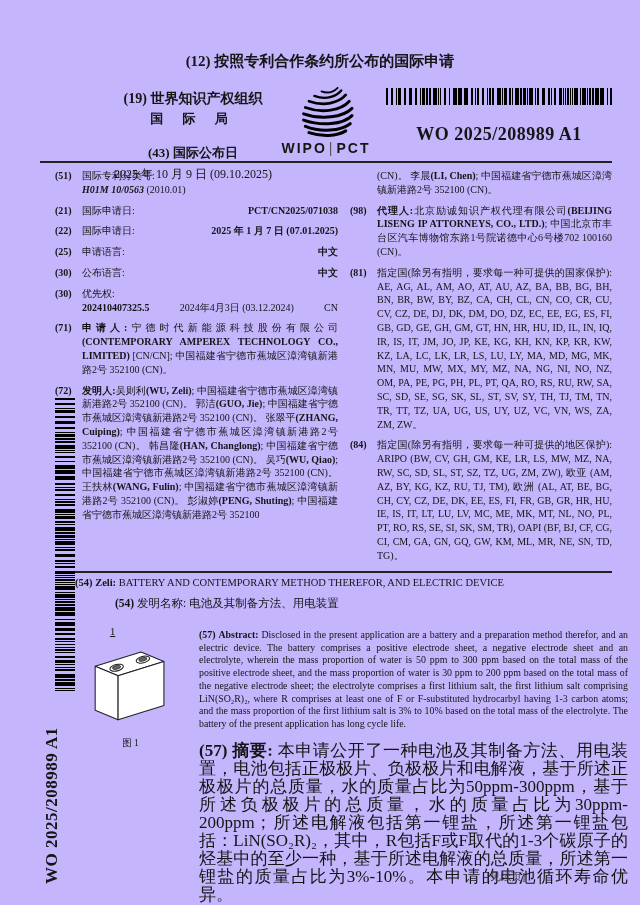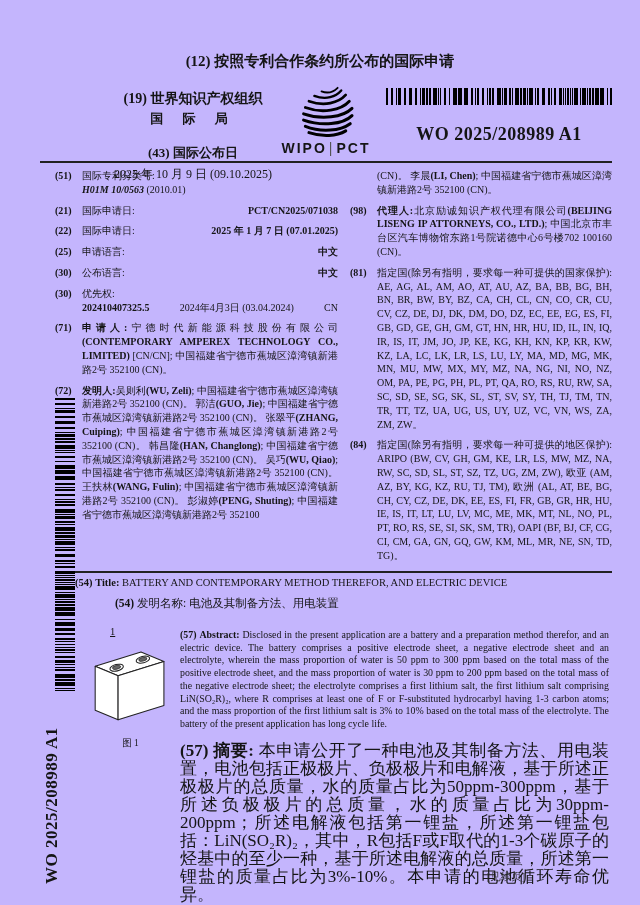--- a/index.html
+++ b/index.html
@@ -41,21 +41,21 @@
   .barcode-side{top:398px;left:55px;width:20px;height:294px;display:flex;flex-direction:column;align-items:stretch;overflow:hidden;}
   .barcode-side div{background:#000;flex:none;}
   .side-pubno{left:42px;top:884px;transform:rotate(-90deg);transform-origin:0 0;white-space:nowrap;font-size:17px;font-weight:bold;letter-spacing:0.5px;}
   
   .rule-2{top:571px;left:75px;width:537px;height:0;border-top:2px solid #222;}
   .title-en{top:577px;left:75px;width:537px;font-size:10.5px;}
   .title-cn{top:596px;left:75px;width:537px;font-size:11.5px;padding-left:40px;}
   .fig-area{top:626px;left:78px;width:105px;text-align:center;}
   .fig-ref{font-size:10.5px;text-decoration:underline;text-align:left;padding-left:32px;}
   .fig-caption{font-size:9.5px;margin-top:4px;}
-  .abstract-area{top:629px;left:180px;width:429px;}
+  .abstract-area{top:629px;left:199px;width:429px;}
   .abs-en{font-size:9.9px;line-height:12.7px;text-align:justify;}
   .abs-en .lbl{font-weight:bold;}
   .abs-cn{margin-top:11px;font-size:17px;line-height:18px;text-align:justify;}
   .abs-cn .lbl{font-weight:bold;}
   .continued{top:870px;left:400px;width:212px;text-align:center;font-size:10.5px;color:#333;}
 </style>
 </head>
 <body>
 
 <div class="page">
@@ -171,21 +171,21 @@
     <div class="field row">
       <span class="fnum">(30)</span>
       <span>公布语言:</span>
       <span class="rvalue">中文</span>
     </div>
     <div class="field">
       <span class="fnum">(30)</span>
       <span>优先权:</span>
       <div class="prio-line">
         <span class="no">202410407325.5</span>
-        <span>2024年4月3日 (03.04.2024)</span>
+        <span>2024年4月3日 (03.12.2024)</span>
         <span>CN</span>
       </div>
     </div>
     <div class="field">
       <span class="fnum">(71)</span>
       <span class="b">申请人:</span><span class="auto-bold">宁德时代新能源科技股份有限公司 <b>(CONTEMPORARY AMPEREX TECHNOLOGY CO., LIMITED)</b> [CN/CN]; 中国福建省宁德市蕉城区漳湾镇新港路2号 352100 (CN)。</span>
     </div>
     <div class="field">
       <span class="fnum">(72)</span>
       <span class="b">发明人:</span><span class="auto-bold">吴则利<b>(WU, Zeli)</b>; 中国福建省宁德市蕉城区漳湾镇新港路2号 352100 (CN)。 郭洁<b>(GUO, Jie)</b>; 中国福建省宁德市蕉城区漳湾镇新港路2号 352100 (CN)。 张翠平<b>(ZHANG, Cuiping)</b>; 中国福建省宁德市蕉城区漳湾镇新港路2号 352100 (CN)。 韩昌隆<b>(HAN, Changlong)</b>; 中国福建省宁德市蕉城区漳湾镇新港路2号 352100 (CN)。 吴巧<b>(WU, Qiao)</b>; 中国福建省宁德市蕉城区漳湾镇新港路2号 352100 (CN)。 王扶林<b>(WANG, Fulin)</b>; 中国福建省宁德市蕉城区漳湾镇新港路2号 352100 (CN)。 彭淑婷<b>(PENG, Shuting)</b>; 中国福建省宁德市蕉城区漳湾镇新港路2号 352100</span>
@@ -286,21 +286,21 @@
       <div style="height:2px;margin-bottom:1px;"></div>
       <div style="height:4px;margin-bottom:2px;"></div>
       <div style="height:1px;margin-bottom:1px;"></div>
       <div style="height:1px;margin-bottom:1px;"></div>
     </div>
   <div class="abs side-pubno">WO 2025/208989 A1</div>
 
   <div class="abs rule-2"></div>
   <div class="abs title-en">
     <span class="b">(54)</span>
-    <span class="b">Title:</span>
+    <span class="b">Zeli:</span>
     <span>BATTERY AND CONTEMPORARY METHOD THEREFOR, AND ELECTRIC DEVICE</span>
   </div>
   <div class="abs title-cn">
     <span class="b">(54)</span>
     <span>发明名称:</span>
     <span>电池及其制备方法、用电装置</span>
   </div>
 
   <div class="abs fig-area">
     <div class="fig-ref">1</div>

